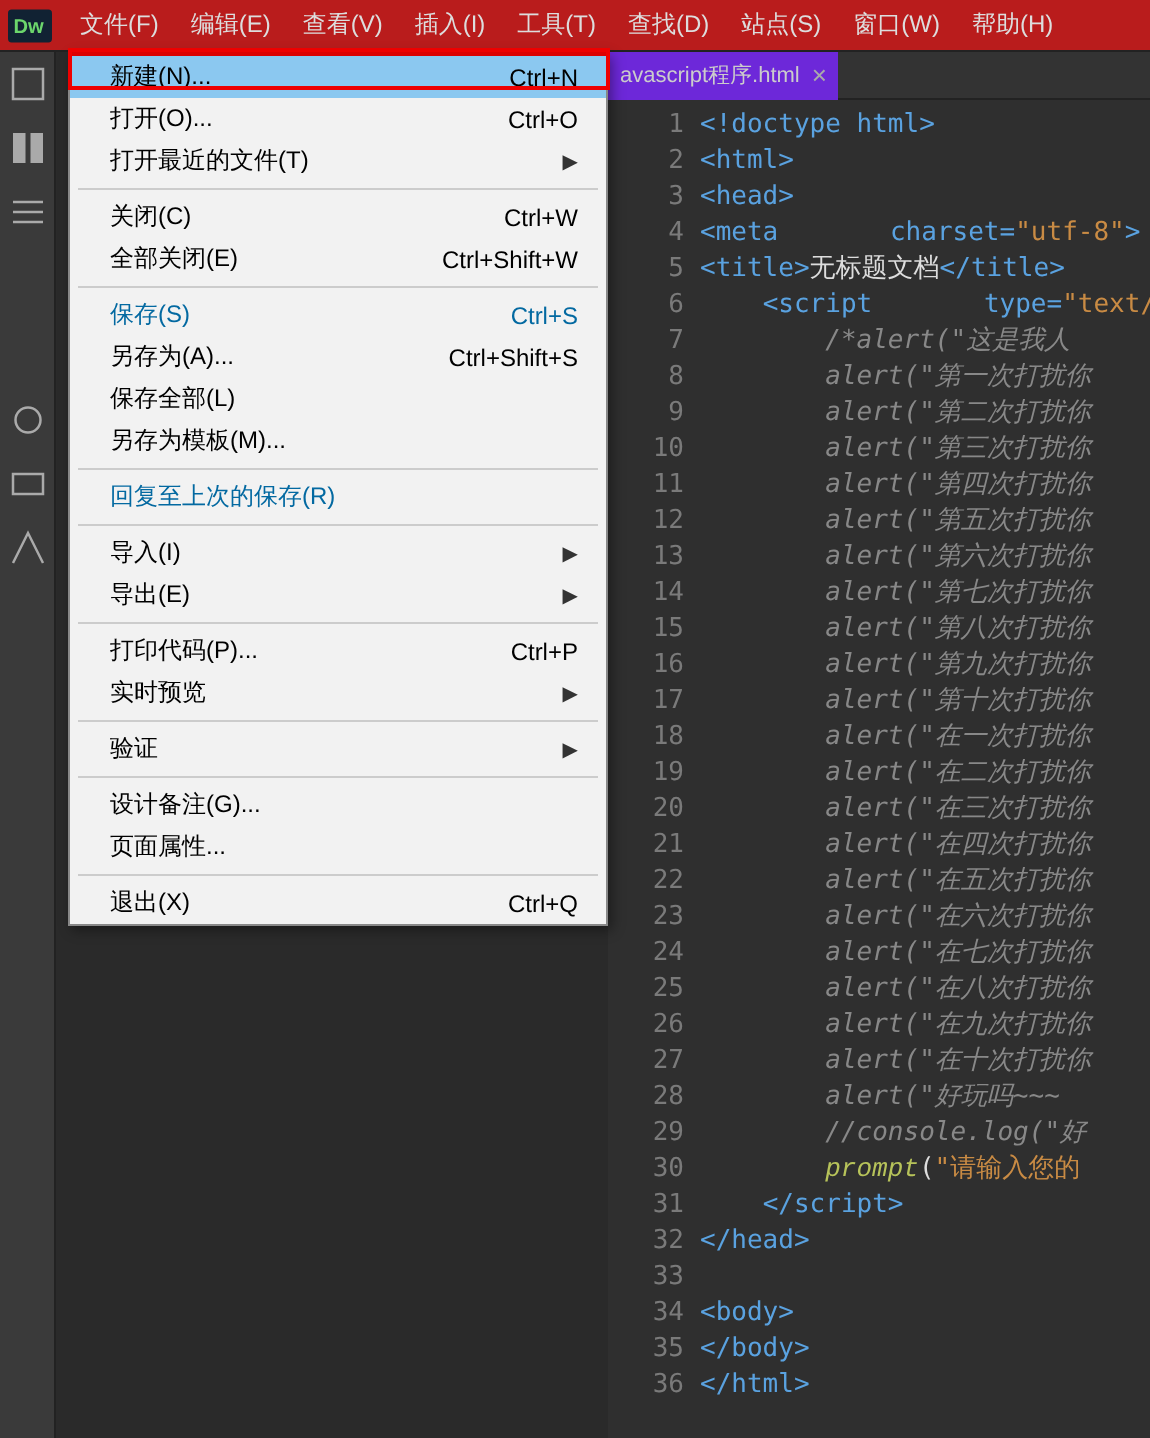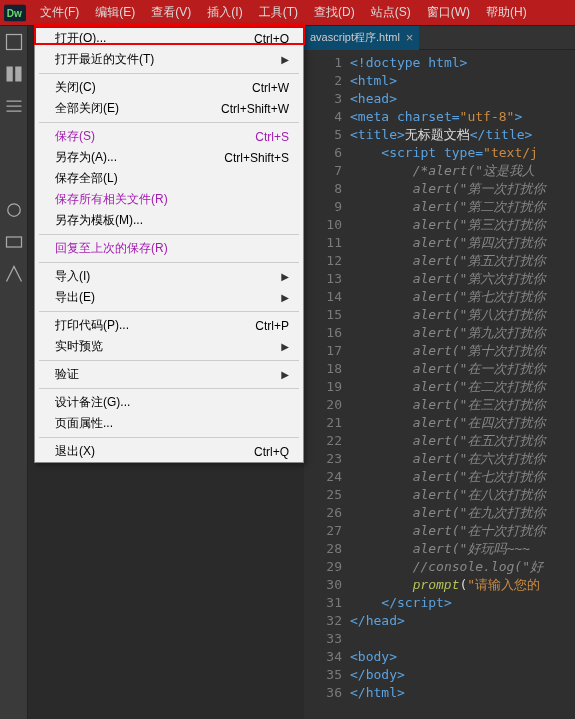--- a/index.html
+++ b/index.html
@@ -73,21 +73,21 @@
     display: flex;
     align-items: center;
     justify-content: space-between;
     height: 21px;
     padding: 0 14px 0 20px;
     font-size: 12px;
   }
   .drop-row.highlight {
     background: #8bc8f0;
   }
-  .drop-row.disabled { color: #a21caf; }
+  .drop-row.disabled { color: #0369a1; }
   .drop-sep {
     height: 1px;
     background: #ccc;
     margin: 3px 4px;
   }
   .submenu-arrow {
     font-size: 10px;
     color: #333;
   }
 
@@ -102,21 +102,21 @@
     height: 24px;
     background: #333;
     display: flex;
     align-items: center;
     border-bottom: 1px solid #222;
   }
   .tab {
     display: flex; align-items: center;
     height: 24px;
     padding: 0 6px;
-    background: #0c4a6e;
+    background: #6d28d9;
     color: #ccc;
     font-size: 11px;
     gap: 6px;
   }
   .tab-close { font-size: 13px; cursor: pointer; color: #aaa; }
 
   .code {
     position: absolute;
     left: 0; top: 24px; right: 0; bottom: 0;
     background: #2f2f2f;
@@ -138,21 +138,21 @@
   .gutter div { height: 18px; line-height: 18px; position: relative; }
   .codelines {
     position: absolute;
     left: 46px; top: 4px; right: 12px;
     color: #ccc;
   }
   .codelines div { height: 18px; line-height: 18px; }
 
   
   .t-tag { color: #5aa2e0; }
-  .t-attr { color: #5aa2e0; }
+  .t-attr { color: #5aa2e0; margin-left: 48px; }
   .t-str { color: #c98b44; }
   .t-text { color: #dddddd; }
   .t-comment { color: #888888; font-style: italic; }
   .t-func { color: #b7c35a; font-style: italic; font-family: Liberation Mono, monospace; }
   .t-paren { color: #dddddd; }
 
 </style>
 </head>
 <body>
 
@@ -193,20 +193,24 @@
       </svg></div>
   <div class="tool-btn"><svg viewBox="0 0 16 16">
         <rect x="2" y="4" width="12" height="8" fill="none" stroke="#aaa"></rect>
       </svg></div>
   <div class="tool-btn"><svg viewBox="0 0 16 16">
         <path d="M2 14 L8 2 L14 14" fill="none" stroke="#aaa"></path>
       </svg></div>
 </div>
 
 <div class="dropdown" id="dropdown">
+    <div class="drop-row highlight">
+      <span>新建(N)...</span>
+      <span>Ctrl+N</span>
+    </div>
     <div class="drop-row">
       <span>打开(O)...</span>
       <span>Ctrl+O</span>
     </div>
     <div class="drop-row">
       <span>打开最近的文件(T)</span>
       <span class="submenu-arrow">▶</span>
     </div>
     <div class="drop-sep"></div>
     <div class="drop-row">
@@ -221,23 +225,20 @@
     <div class="drop-row disabled">
       <span>保存(S)</span>
       <span>Ctrl+S</span>
     </div>
     <div class="drop-row">
       <span>另存为(A)...</span>
       <span>Ctrl+Shift+S</span>
     </div>
     <div class="drop-row">
       <span>保存全部(L)</span>
-    </div>
-    <div class="drop-row disabled">
-      <span>保存所有相关文件(R)</span>
     </div>
     <div class="drop-row">
       <span>另存为模板(M)...</span>
     </div>
     <div class="drop-sep"></div>
     <div class="drop-row disabled">
       <span>回复至上次的保存(R)</span>
     </div>
     <div class="drop-sep"></div>
     <div class="drop-row">

